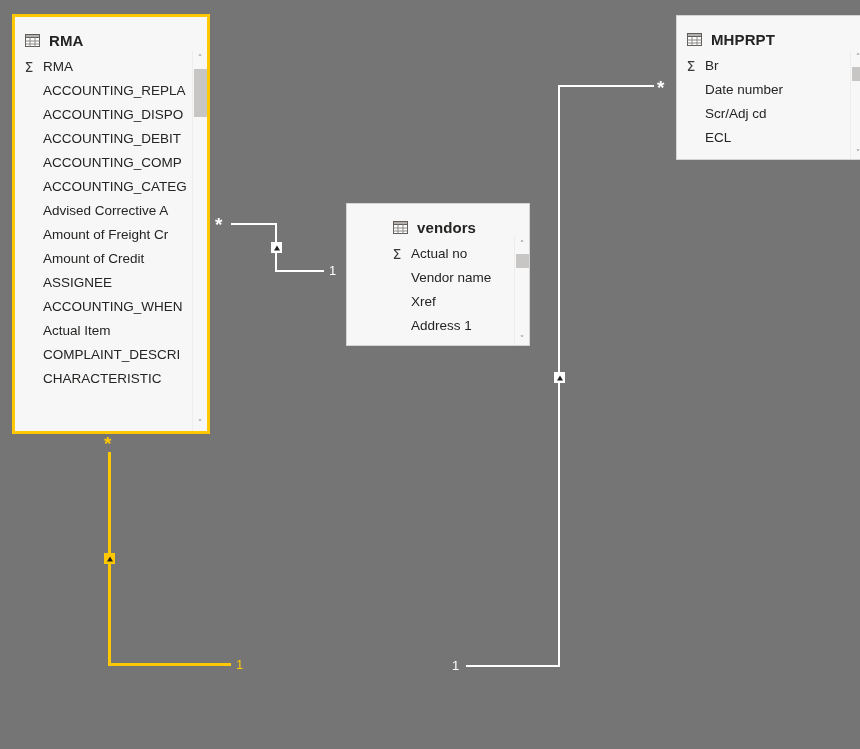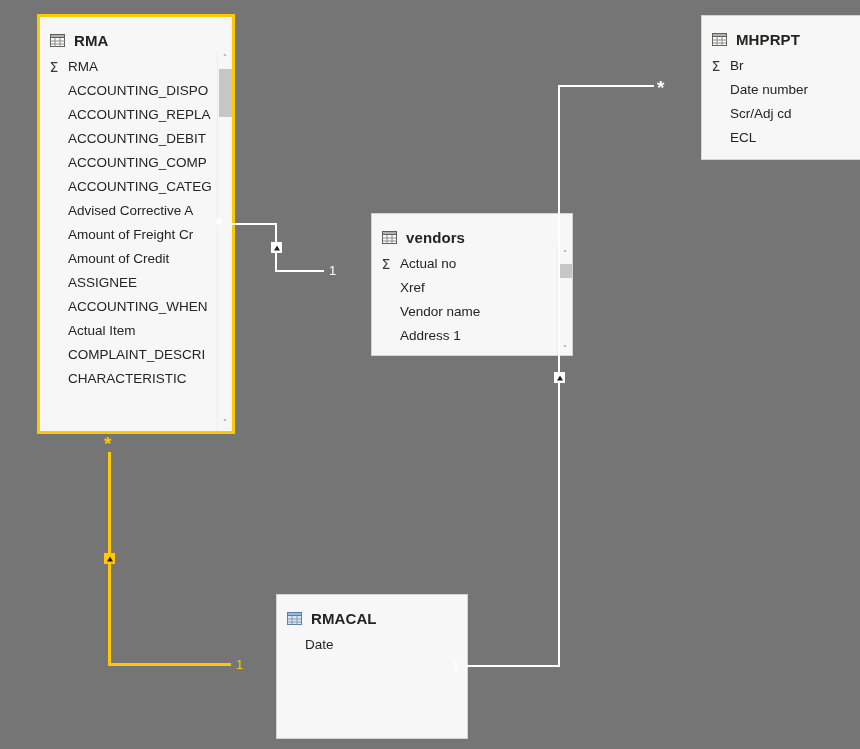--- a/index.html
+++ b/index.html
@@ -22,21 +22,20 @@
     inset: 0;
     background: #757575;
   }
 
   
   .tbl {
     position: absolute;
     background: #f7f7f7;
     box-sizing: border-box;
     overflow: hidden;
-    margin-left: 25px;
   }
   .tbl.plain {
     border: 1px solid #d4d4d4;
   }
   .tbl.selected {
     border: 3px solid #ffc800;
     background: #f7f7f7;
   }
 
   .tbl-header {
@@ -186,24 +185,24 @@
       </span>
       <span class="tbl-title">RMA</span>
     </div>
 
     <div class="fields">
       <div class="field">
           <span class="sigma">Σ</span>
           <span class="fname">RMA</span>
         </div>
       <div class="field">
+          <span class="fname">ACCOUNTING_REPLA</span>
+        </div>
+      <div class="field">
           <span class="fname">ACCOUNTING_DISPO</span>
-        </div>
-      <div class="field">
-          <span class="fname">ACCOUNTING_REPLA</span>
         </div>
       <div class="field">
           <span class="fname">ACCOUNTING_DEBIT</span>
         </div>
       <div class="field">
           <span class="fname">ACCOUNTING_COMP</span>
         </div>
       <div class="field">
           <span class="fname">ACCOUNTING_CATEG</span>
         </div>
@@ -233,45 +232,45 @@
         </div>
     </div>
 
     <div class="sb" style="top:34px; bottom:0; height:380px;">
       <div class="arrow up">˄</div>
       <div class="thumb" style="top:18px; height:48px;"></div>
       <div class="arrow down">˅</div>
     </div>
   </div>
 
-  <div class="tbl plain" style="left:346px; top:213px; width:202px; height:143px;">
+  <div class="tbl plain" style="left:346px; top:203px; width:184px; height:143px;padding-left:36px;">
     <div class="tbl-header">
       <span class="ico-table">
         <svg width="15" height="13" viewBox="0 0 15 13">
           <rect x="0.5" y="0.5" width="14" height="12" fill="#ffffff" stroke="#605e5c"></rect>
           <rect x="0.5" y="0.5" width="14" height="3" fill="#b3b0ad" stroke="#605e5c"></rect>
           <line x1="5" y1="3.5" x2="5" y2="12.5" stroke="#8a8886"></line>
           <line x1="10" y1="3.5" x2="10" y2="12.5" stroke="#8a8886"></line>
           <line x1="0.5" y1="7" x2="14.5" y2="7" stroke="#8a8886"></line>
           <line x1="0.5" y1="10" x2="14.5" y2="10" stroke="#8a8886"></line>
         </svg>
       </span>
       <span class="tbl-title">vendors</span>
     </div>
 
     <div class="fields">
       <div class="field">
           <span class="sigma">Σ</span>
           <span class="fname">Actual no</span>
         </div>
       <div class="field">
+          <span class="fname">Vendor name</span>
+        </div>
+      <div class="field">
           <span class="fname">Xref</span>
-        </div>
-      <div class="field">
-          <span class="fname">Vendor name</span>
         </div>
       <div class="field">
           <span class="fname">Address 1</span>
         </div>
     </div>
 
     <div class="sb" style="top:33px; height:110px;">
       <div class="arrow up">˄</div>
       <div class="thumb" style="top:17px; height:14px;"></div>
       <div class="arrow down">˅</div>
@@ -309,41 +308,20 @@
         </div>
     </div>
 
     <div class="sb" style="top:34px; height:111px;">
       <div class="arrow up">˄</div>
       <div class="thumb" style="top:17px; height:14px;"></div>
       <div class="arrow down">˅</div>
     </div>
   </div>
 
-  <div class="tbl plain" style="left:251px; top:594px; width:192px; height:145px;">
-    <div class="tbl-header">
-      <span class="ico-table">
-        <svg width="15" height="13" viewBox="0 0 15 13">
-          <rect x="0.5" y="0.5" width="14" height="12" fill="#d9e7f5" stroke="#5a7fa6"></rect>
-          <rect x="0.5" y="0.5" width="14" height="3" fill="#9fb8d0" stroke="#5a7fa6"></rect>
-          <line x1="5" y1="3.5" x2="5" y2="12.5" stroke="#7d9cbb"></line>
-          <line x1="10" y1="3.5" x2="10" y2="12.5" stroke="#7d9cbb"></line>
-          <line x1="0.5" y1="7" x2="14.5" y2="7" stroke="#7d9cbb"></line>
-          <line x1="0.5" y1="10" x2="14.5" y2="10" stroke="#7d9cbb"></line>
-        </svg>
-      </span>
-      <span class="tbl-title">RMACAL</span>
-    </div>
-
-    <div class="fields">
-      <div class="field">
-          <span class="fname">Date</span>
-        </div>
-    </div>
-  </div>
 
   <div class="rel">
 
     <div class="seg" style="left:231px; top:223px; width:46px; height:2px;"></div>
 
     <div class="seg" style="left:275px; top:223px; width:2px; height:49px;"></div>
 
     <div class="seg" style="left:275px; top:270px; width:49px; height:2px;"></div>
 
     <div class="card-lbl star" style="left:215px; top:215px;">*</div>

